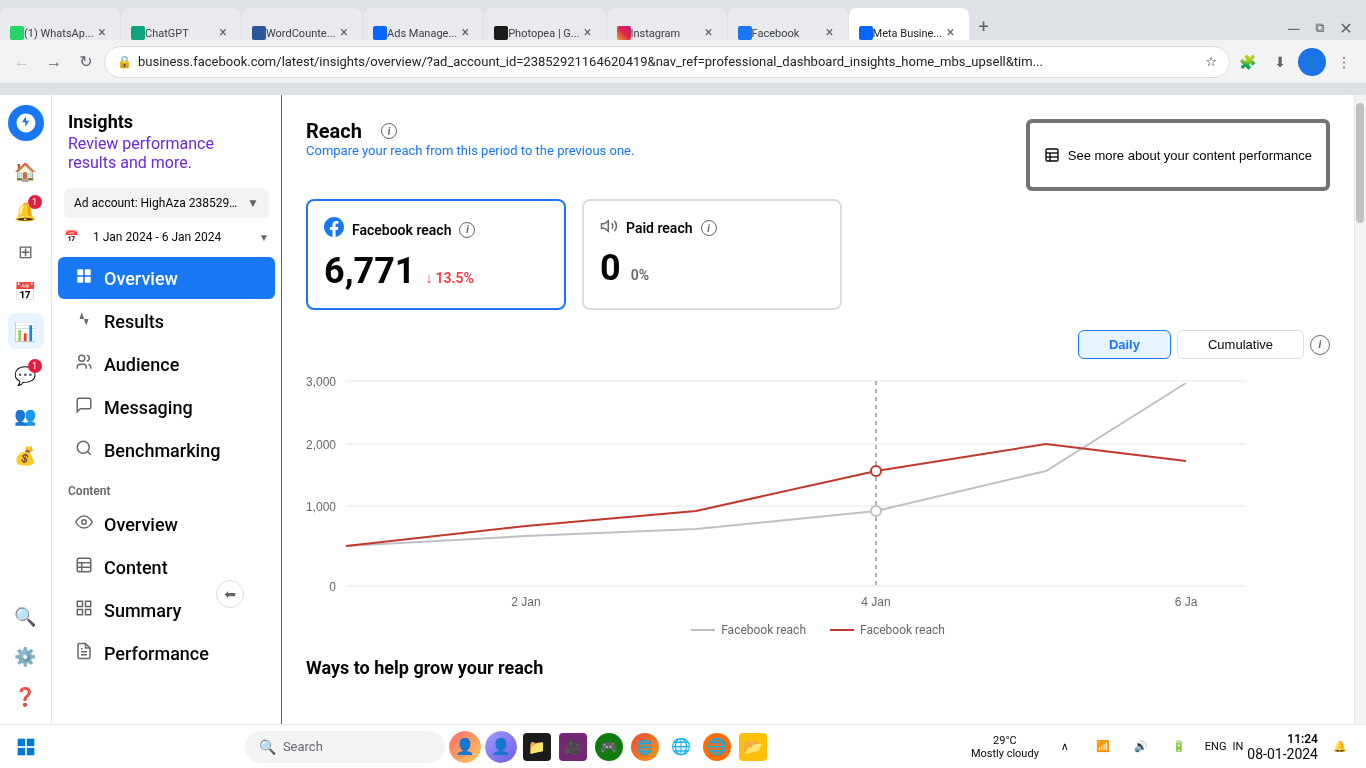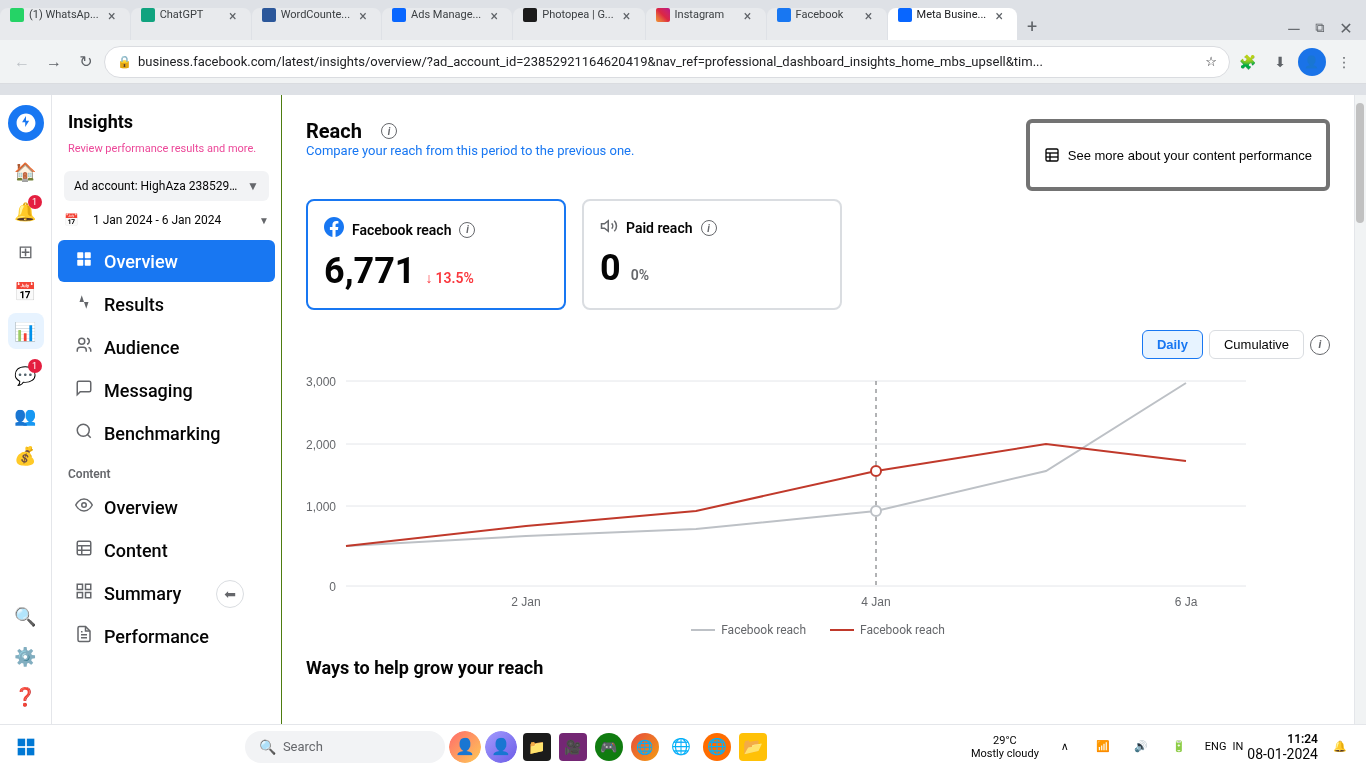--- a/index.html
+++ b/index.html
@@ -1,21 +1,21 @@
 <!DOCTYPE html>
 <html><head>
   <meta charset="utf-8">
   <style>
     * { box-sizing: border-box; margin: 0; padding: 0; }
     body { font-family: -apple-system, BlinkMacSystemFont, 'Segoe UI', Roboto, sans-serif; background: #f0f2f5; overflow: hidden; width: 1366px; height: 768px; }
 
     
     .browser-chrome { background: #dee1e6; width: 100%; height: 95px; }
     .tab-bar { display: flex; align-items: flex-end; padding: 8px 0 0 0; background: #dee1e6; height: 40px; }
-    .tab { display: flex; align-items: flex-start; height: 32px; padding: 0 10px; border-radius: 8px 8px 0 0; font-size: 12px; color: #3c4043; background: #e8eaed; margin-right: 1px; max-width: 160px; min-width: 120px; gap: 5px; cursor: pointer; }
+    .tab { display: flex; align-items: flex-end; height: 32px; padding: 0 10px; border-radius: 8px 8px 0 0; font-size: 12px; color: #3c4043; background: #e8eaed; margin-right: 1px; max-width: 160px; min-width: 120px; cursor: pointer; }
     .tab.active { background: #fff; color: #202124; }
     .tab .tab-favicon { width: 14px; height: 14px; border-radius: 2px; flex-shrink: 0; }
     .tab .tab-title { overflow: hidden; text-overflow: ellipsis; white-space: nowrap; flex: 1; font-size: 11px; }
     .tab .tab-close { font-size: 14px; color: #5f6368; flex-shrink: 0; width: 16px; text-align: center; }
     .tab-new { display: flex; align-items: center; justify-content: center; width: 28px; height: 28px; font-size: 18px; color: #5f6368; cursor: pointer; }
     .browser-controls { display: flex; align-items: center; padding: 4px 8px; gap: 4px; background: #f1f3f4; border-bottom: 1px solid #dadce0; height: 44px; }
     .nav-btn { width: 28px; height: 28px; border-radius: 50%; display: flex; align-items: center; justify-content: center; font-size: 16px; color: #5f6368; cursor: pointer; border: none; background: transparent; }
     .nav-btn.disabled { color: #bdc1c6; cursor: default; }
     .address-bar { flex: 1; height: 32px; border-radius: 16px; background: #fff; border: 1px solid #dadce0; display: flex; align-items: center; padding: 0 12px; font-size: 13px; color: #202124; gap: 6px; }
     .address-bar .lock-icon { color: #5f6368; font-size: 12px; }
@@ -26,21 +26,21 @@
     
     .sidebar-icons { width: 52px; background: #fff; display: flex; flex-direction: column; align-items: center; padding: 10px 0; gap: 4px; border-right: 1px solid #e4e6ea; }
     .si-icon { width: 36px; height: 36px; border-radius: 8px; display: flex; align-items: center; justify-content: center; cursor: pointer; font-size: 18px; color: #65676b; position: relative; }
     .si-icon.active { background: #e7f3ff; color: #1877f2; }
     .si-icon .badge { position: absolute; top: 2px; right: 2px; background: #e41e3f; color: #fff; border-radius: 50%; width: 14px; height: 14px; font-size: 9px; display: flex; align-items: center; justify-content: center; }
 
     
     .left-nav { width: 230px; background: #fff; padding: 0; border-right: 1px solid #4d7c0f; overflow-y: auto; }
     .nav-header { padding: 16px 16px 8px; }
     .nav-header h2 { font-size: 18px; font-weight: 700; color: #050505; }
-    .nav-header p { font-size: 11px; color: #ec4899; margin-top: 10px; }
+    .nav-header p { font-size: 16px; color: #6d28d9; margin-top: 2px; }
     .nav-item { display: flex; align-items: center; padding: 10px 16px; gap: 10px; cursor: pointer; border-radius: 6px; margin: 1px 6px; }
     .nav-item.active { background: #1877f2; }
     .nav-item.active .nav-label { color: #fff; }
     .nav-item.active .nav-icon { color: #fff; }
     .nav-icon { font-size: 16px; color: #65676b; width: 20px; text-align: center; }
     .nav-label { font-size: 18px; color: #050505; font-weight: 500; }
     .nav-section { padding: 12px 16px 4px; font-size: 12px; font-weight: 600; color: #65676b; text-transform: none; }
 
     
     .main-content { flex: 1; background: #fff; overflow-y: auto; padding: 24px; position: relative; }
@@ -58,21 +58,21 @@
     .reach-card.plain { border-color: #dadde1; }
     .card-header { display: flex; align-items: center; gap: 8px; margin-bottom: 8px; }
     .card-title { font-size: 14px; font-weight: 600; color: #050505; }
     .card-value { font-size: 36px; font-weight: 700; color: #050505; }
     .card-change { font-size: 14px; font-weight: 600; display: inline-flex; align-items: center; gap: 3px; }
     .card-change.down { color: #fa383e; }
     .card-change.neutral { color: #65676b; }
 
     
     .chart-controls { display: flex; justify-content: flex-end; align-items: center; gap: 6px; margin-bottom: 12px; }
-    .chart-btn { padding: 6px 14px; border-radius: 6px; font-size: 13px; cursor: pointer; border: 1px solid #dadde1; background: #fff; color: #050505; }
+    .chart-btn { padding: 6px 30px; border-radius: 6px; font-size: 13px; cursor: pointer; border: 1px solid #dadde1; background: #fff; color: #050505; }
     .chart-btn.active { background: #e7f3ff; border-color: #1877f2; color: #1877f2; font-weight: 600; }
     .chart-info-icon { width: 20px; height: 20px; border-radius: 50%; border: 1.5px solid #65676b; display: flex; align-items: center; justify-content: center; font-size: 11px; color: #65676b; cursor: pointer; font-style: italic; font-weight: 700; }
 
     
     .chart-container { position: relative; }
     .chart-legend { display: flex; justify-content: center; gap: 24px; margin-top: 8px; }
     .legend-item { display: flex; align-items: center; gap: 6px; font-size: 12px; color: #65676b; }
     .legend-line { width: 24px; height: 2px; }
 
     

